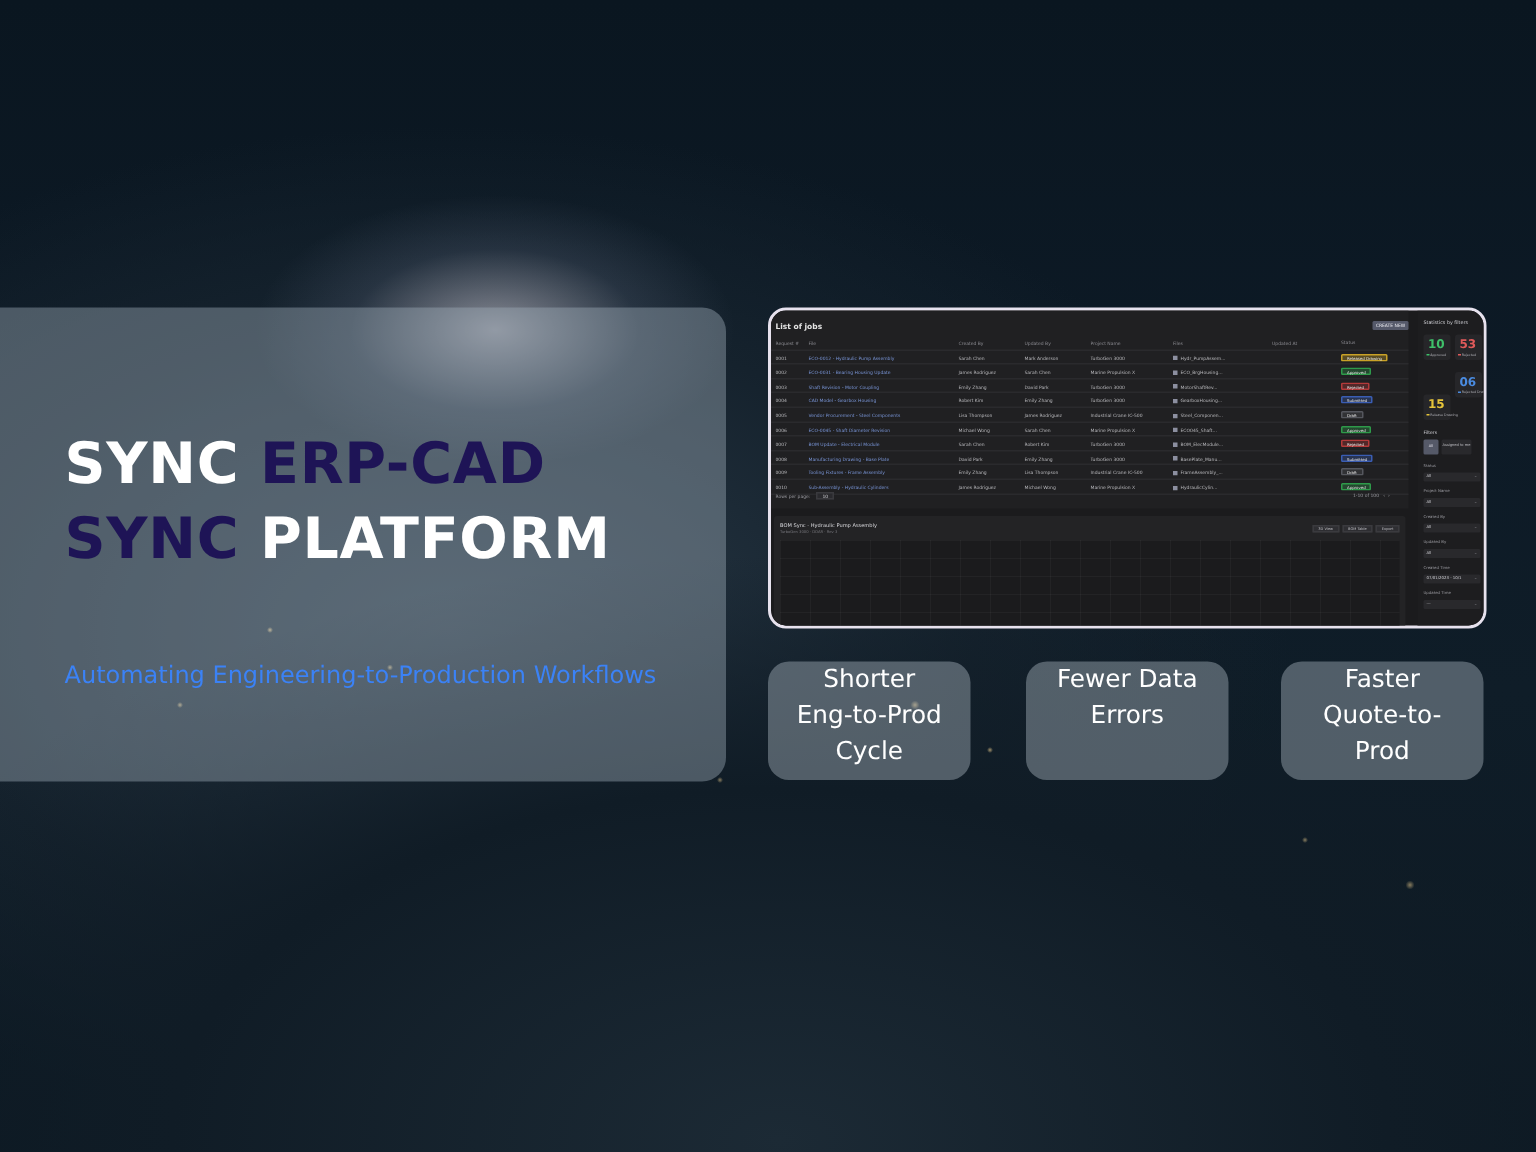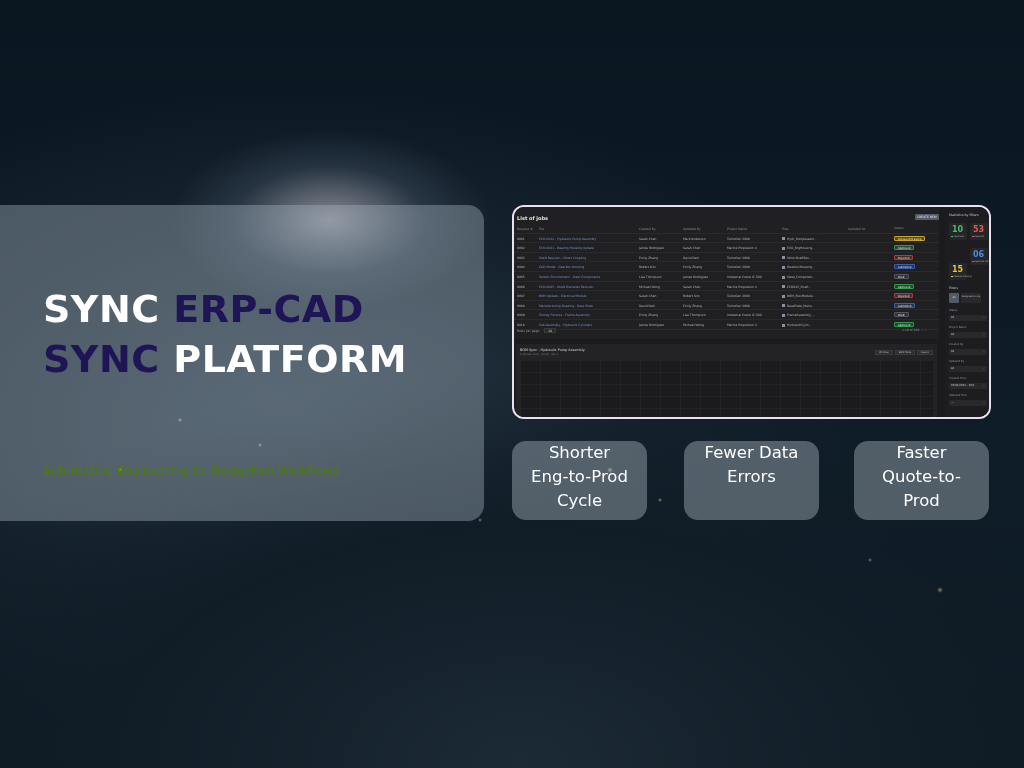--- a/index.html
+++ b/index.html
@@ -31,22 +31,22 @@
     border-radius: 0 16px 16px 0;
   }
   .hero-title {
     position: absolute; left: 43px; top: 284px;
     font-family: "DejaVu Sans", sans-serif; font-weight: bold;
     font-size: 38px; line-height: 50px; letter-spacing: 0.5px;
     color: #ffffff;
   }
   .hero-title .accent { color: #1e1456; }
   .hero-subtitle {
-    position: absolute; left: 43px; top: 459px; width: 400px;
-    font-size: 12px; line-height: 25px; color: #4d7c0f;
+    position: absolute; left: 43px; top: 437px; width: 400px;
+    font-size: 16px; line-height: 25px; color: #3b82f6;
   }
 
   
   .shot {
     position: absolute; left: 512px; top: 205px; width: 479px; height: 214px;
     background: #1b1b1d; border: 2px solid #e7e2ee; border-radius: 12px;
     overflow: hidden;
   }
   .jobs {
     position: absolute; left: 0; top: 0; width: 425px; height: 132px;

